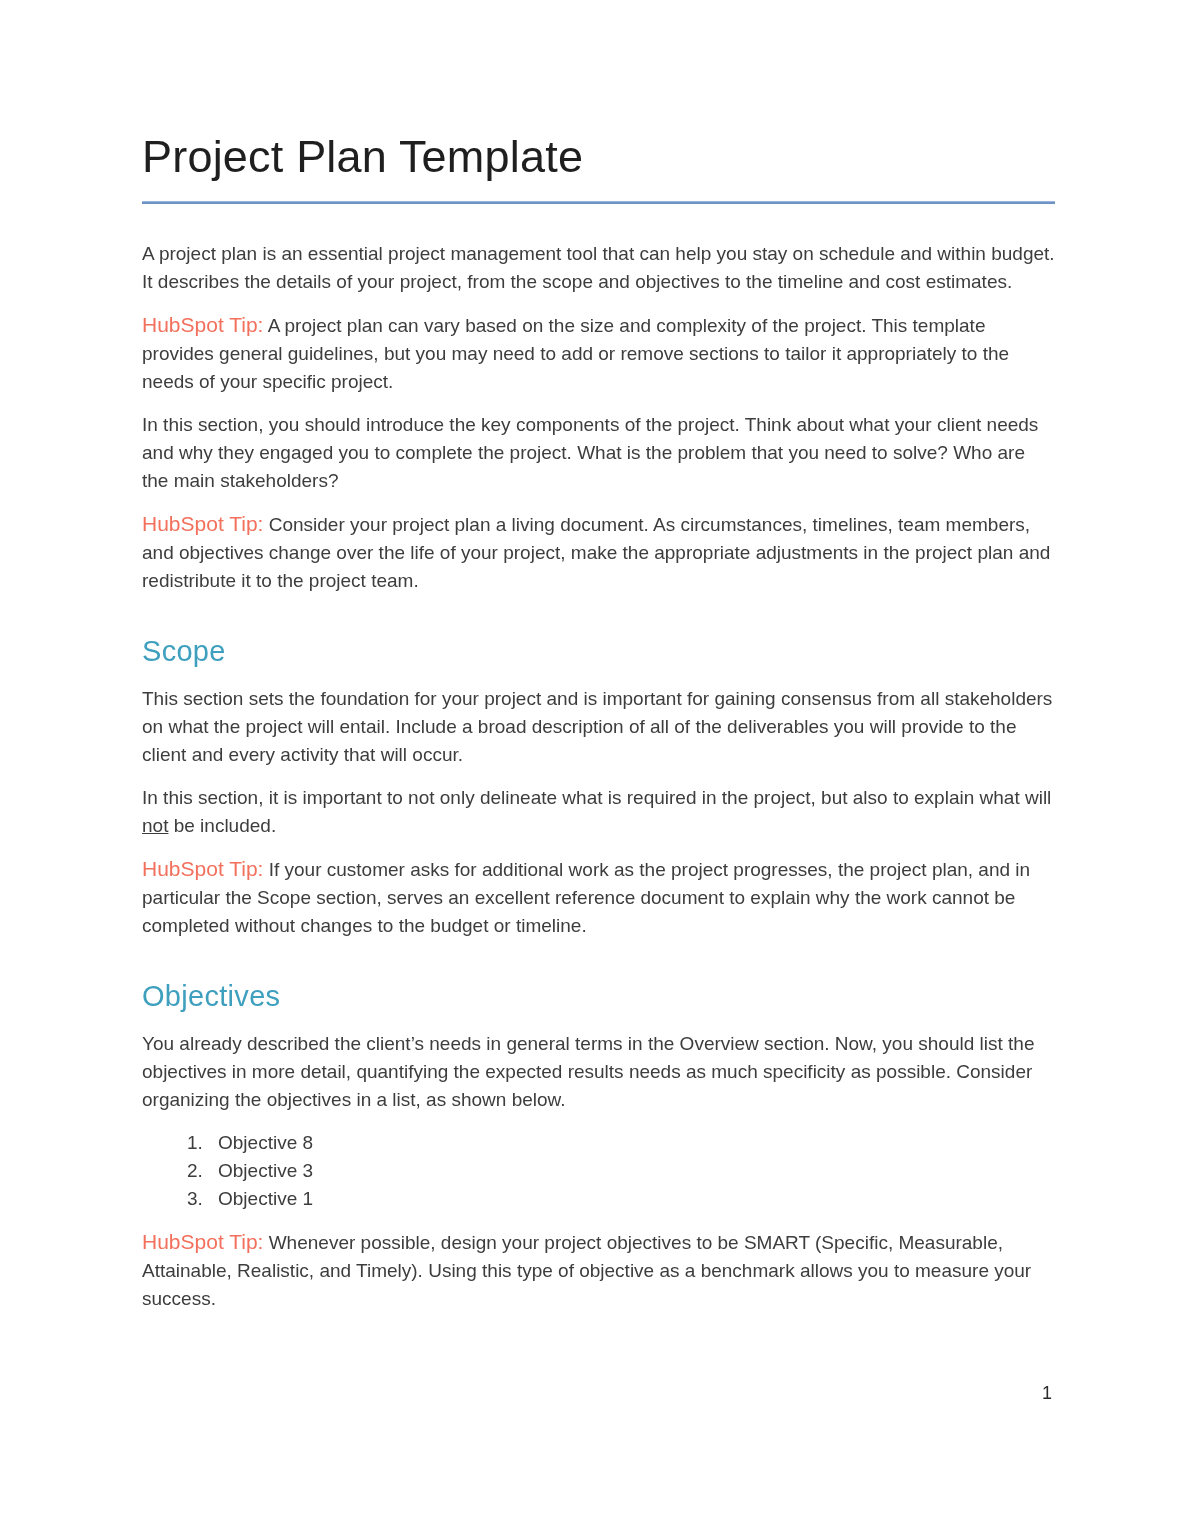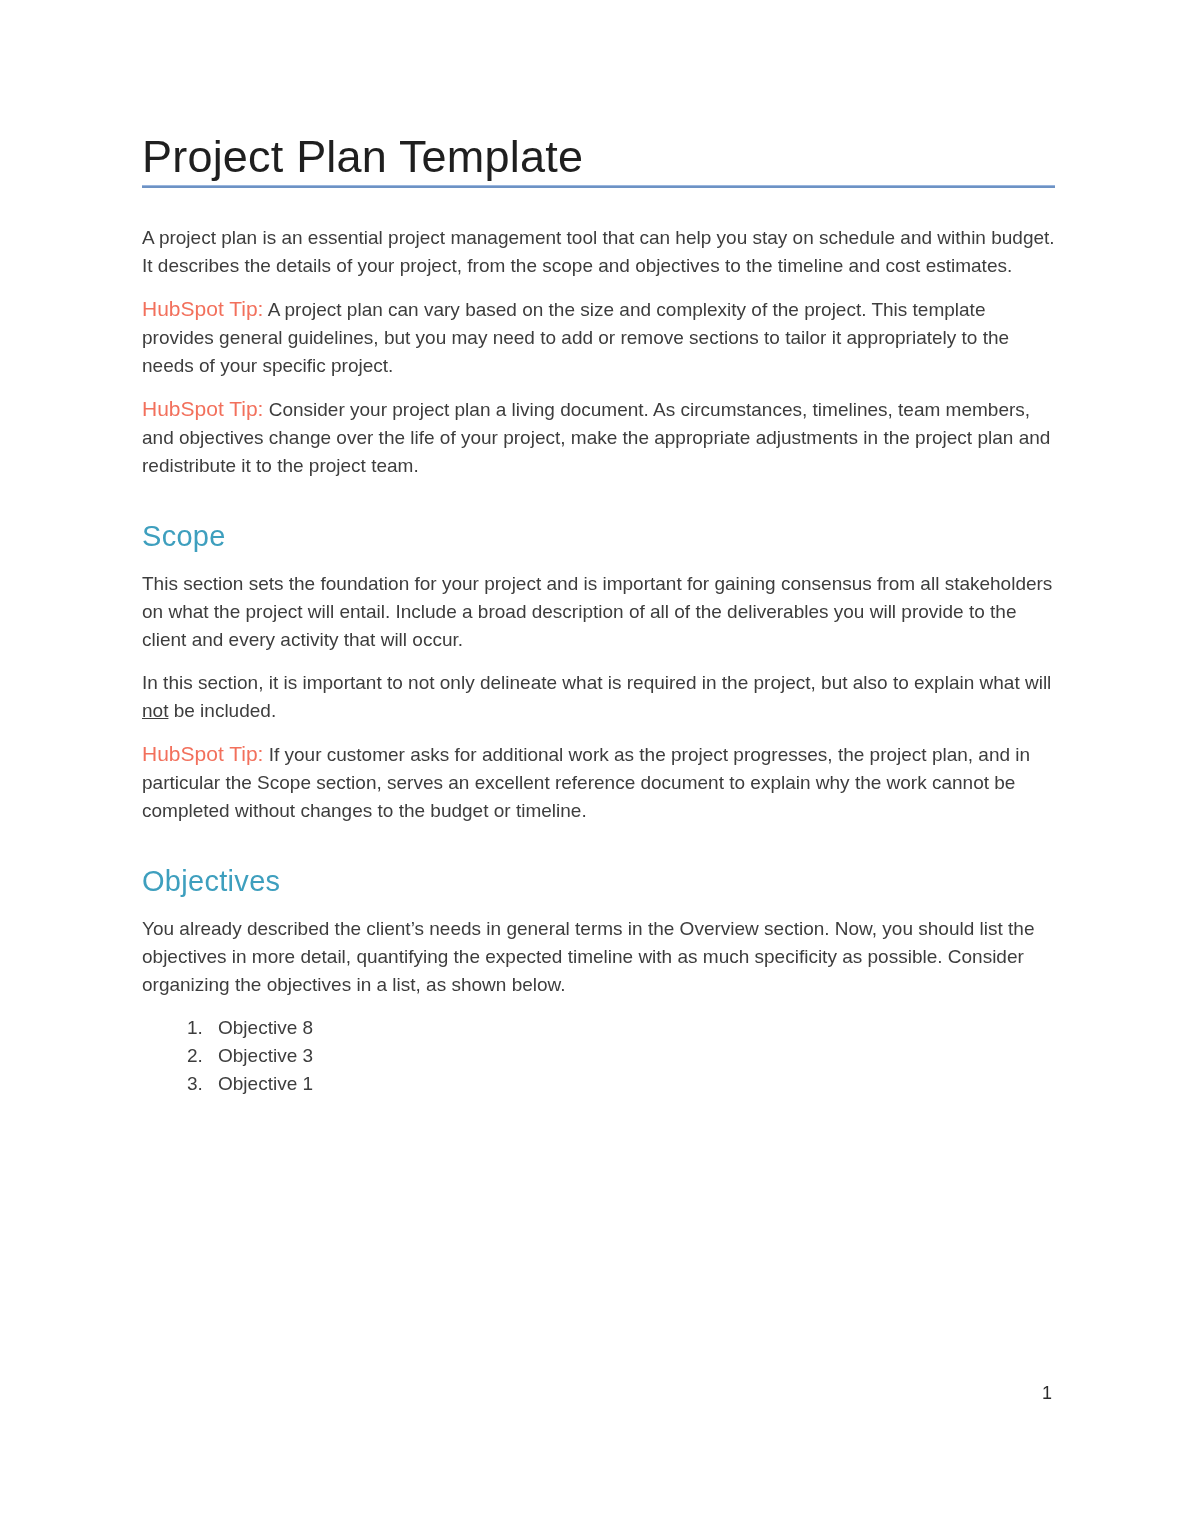--- a/index.html
+++ b/index.html
@@ -17,20 +17,21 @@
     padding: 130px 145px 0 142px;
     position: relative;
     overflow: hidden;
   }
   .doc-title {
     font-size: 45px;
     font-weight: 400;
     letter-spacing: 0.2px;
     color: #1f1f1f;
     line-height: 1.22;
+    padding-bottom: 16px;
   }
   .title-divider {
     height: 3px;
     background: #9ab6de;
     border-bottom: 2px solid #6d92c4;
     margin-bottom: 36px;
   }
   p.body-text {
     font-size: 19px;
     line-height: 28px;
@@ -74,37 +75,39 @@
 <div class="page">
 
   <h1 class="doc-title">Project Plan Template</h1>
   <div class="title-divider"></div>
 
   <p class="body-text">A project plan is an essential project management tool that can help you stay on schedule and within budget. It describes the details of your project, from the scope and objectives to the timeline and cost estimates.</p>
 
   <p class="body-text"><span class="tip-label">HubSpot Tip:</span><span> A project plan can vary based on the size and complexity of the project. This template provides general guidelines, but you may need to add or remove sections to tailor it appropriately to the needs of your specific project.</span></p>
 
 
+  <p class="body-text">In this section, you should introduce the key components of the project. Think about what your client needs and why they engaged you to complete the project. What is the problem that you need to solve? Who are the main stakeholders?</p>
 
   <p class="body-text"><span class="tip-label">HubSpot Tip:</span><span> Consider your project plan a living document. As circumstances, timelines, team members, and objectives change over the life of your project, make the appropriate adjustments in the project plan and redistribute it to the project team.</span></p>
 
   <h2 class="section-heading">Scope</h2>
 
   <p class="body-text">This section sets the foundation for your project and is important for gaining consensus from all stakeholders on what the project will entail. Include a broad description of all of the deliverables you will provide to the client and every activity that will occur.</p>
 
   <p class="body-text"><span>In this section, it is important to not only delineate what is required in the project, but also to explain what will </span><span class="underlined">not</span><span> be included.</span></p>
 
   <p class="body-text"><span class="tip-label">HubSpot Tip:</span><span> If your customer asks for additional work as the project progresses, the project plan, and in particular the Scope section, serves an excellent reference document to explain why the work cannot be completed without changes to the budget or timeline.</span></p>
 
   <h2 class="section-heading">Objectives</h2>
 
-  <p class="body-text">You already described the client’s needs in general terms in the Overview section. Now, you should list the objectives in more detail, quantifying the expected timeline with as much specificity as possible. Consider organizing the objectives in a list, as shown below.</p>
+  <p class="body-text">You already described the client’s needs in general terms in the Overview section. Now, you should list the objectives in more detail, quantifying the expected results needs as much specificity as possible. Consider organizing the objectives in a list, as shown below.</p>
 
   <ol class="objectives-list">
     <li>Objective 8</li>
     <li>Objective 3</li>
     <li>Objective 1</li>
   </ol>
 
+  <p class="body-text"><span class="tip-label">HubSpot Tip:</span><span> Whenever possible, design your project objectives to be SMART (Specific, Measurable, Attainable, Realistic, and Timely). Using this type of objective as a benchmark allows you to measure your success.</span></p>
 
   <div class="page-number">1</div>
 
 </div>
 
 </body></html>

